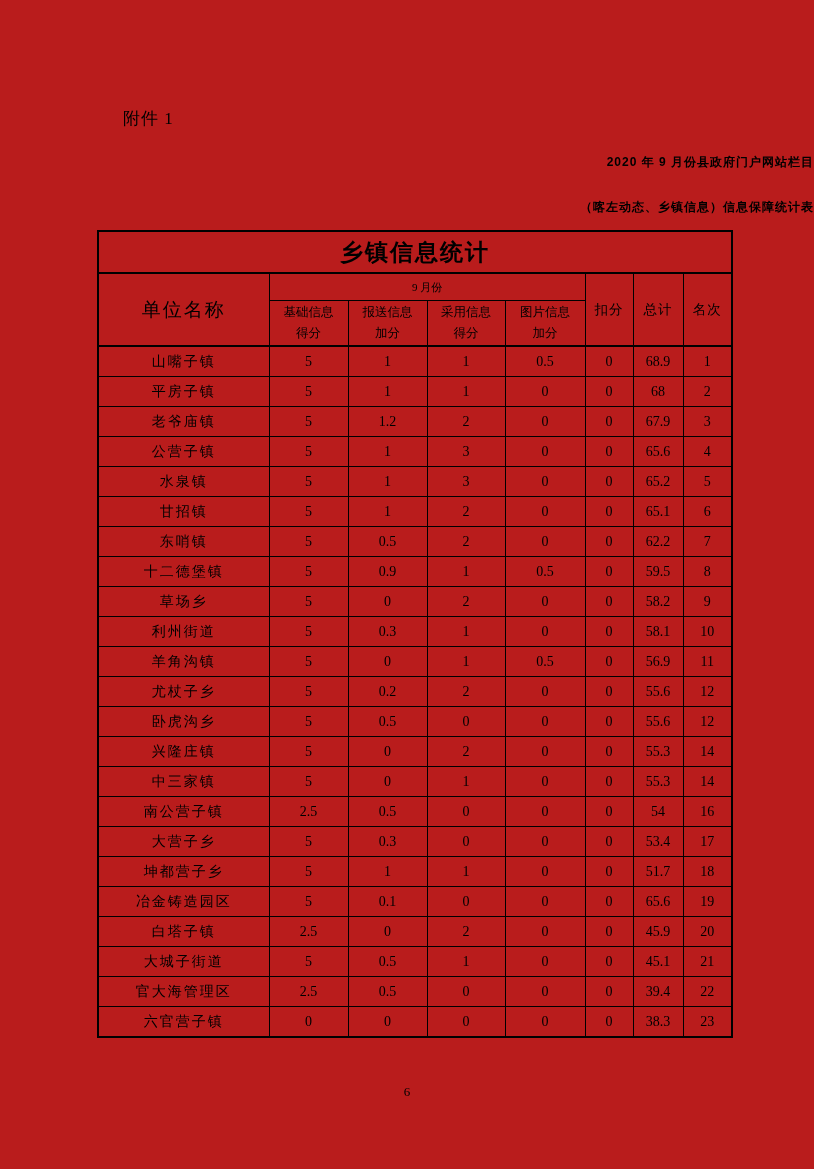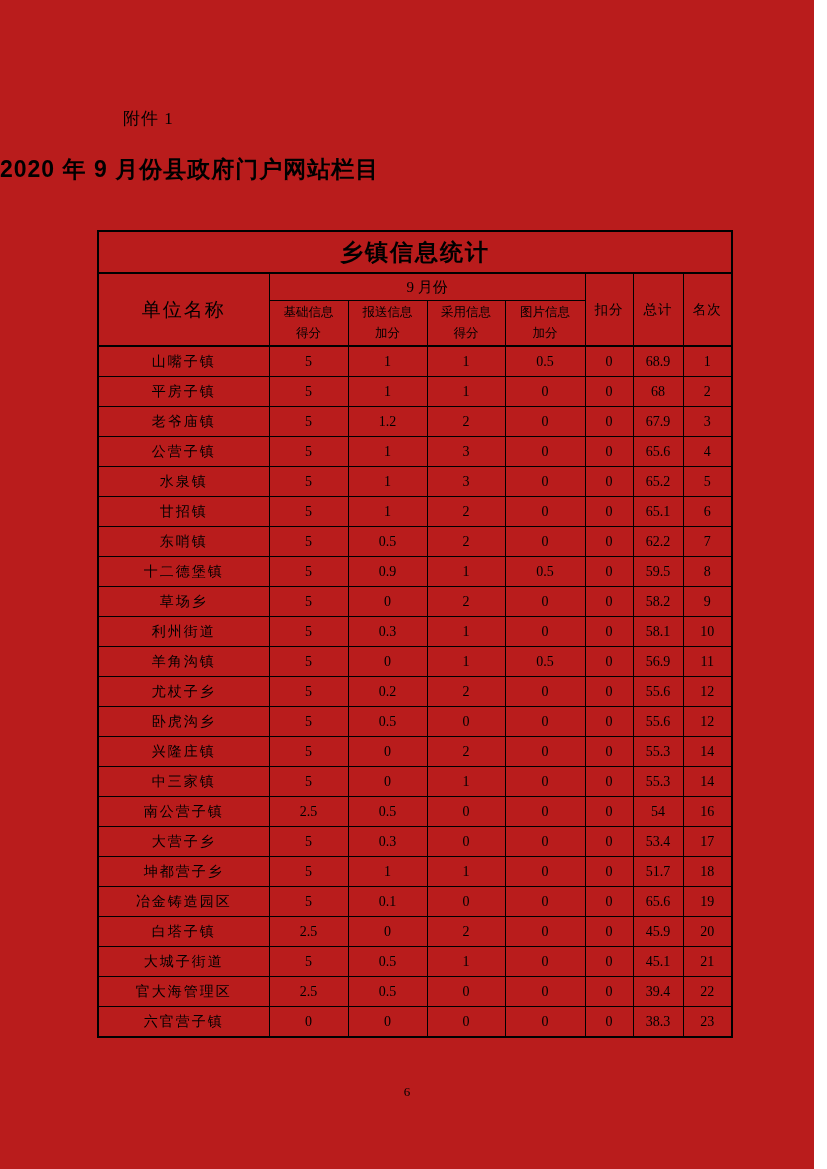--- a/index.html
+++ b/index.html
@@ -21,24 +21,24 @@
     position: absolute;
     left: 123px;
     top: 107px;
     font-size: 17px;
     letter-spacing: 1px;
   }
   .doc-title {
     position: absolute;
     left: 0;
     width: 100%;
-    text-align: left;
+    text-align: right;
     font-family: "Liberation Sans", sans-serif;
     font-weight: bold;
-    font-size: 23px;
+    font-size: 12px;
     letter-spacing: 1px;
   }
   .doc-title-1 { top: 154px; }
   .doc-title-2 { top: 199px; }
 
   table.stats-table {
     position: absolute;
     left: 97px;
     top: 230px;
     width: 634px;
@@ -63,21 +63,21 @@
     border-radius: 10px;
   }
   .header-row-1 td { height: 26px; }
   .header-row-2 td { height: 44px; }
   .unit-header {
     font-size: 19px;
     letter-spacing: 2px;
     border-bottom: 2px solid #000 !important;
     margin-top: 45px;
   }
-  .month-header { font-size: 15px; margin-left: 33px; }
+  .month-header { font-size: 11px; margin-left: 33px; }
   .sub-header {
     font-size: 12.5px;
     white-space: pre-line;
     line-height: 1.7;
     border-bottom: 2px solid #000 !important;
   }
   .small-header {
     font-size: 13.5px;
     letter-spacing: 1px;
     border-bottom: 2px solid #000 !important;
@@ -98,20 +98,21 @@
 </style>
 </head>
 <body>
 
 <div class="page">
 
   <div class="attachment-label">附件 1</div>
 
   <div class="doc-title doc-title-1">2020 年 9 月份县政府门户网站栏目</div>
 
+  <div class="doc-title doc-title-2">（喀左动态、乡镇信息）信息保障统计表</div>
 
   <table class="stats-table">
     <colgroup>
       <col style="width:171px">
       <col style="width:79px">
       <col style="width:79px">
       <col style="width:78px">
       <col style="width:80px">
       <col style="width:48px">
       <col style="width:50px">

